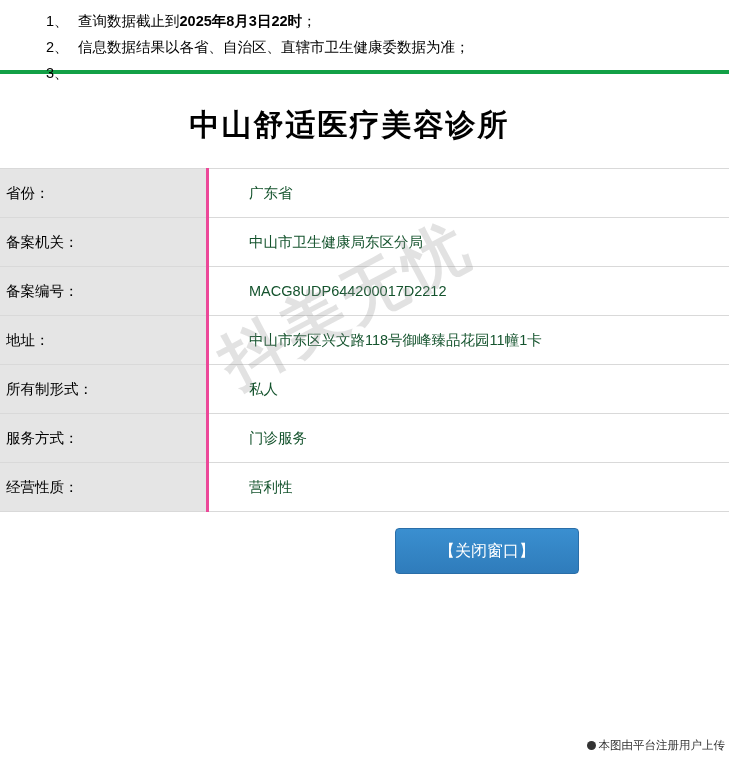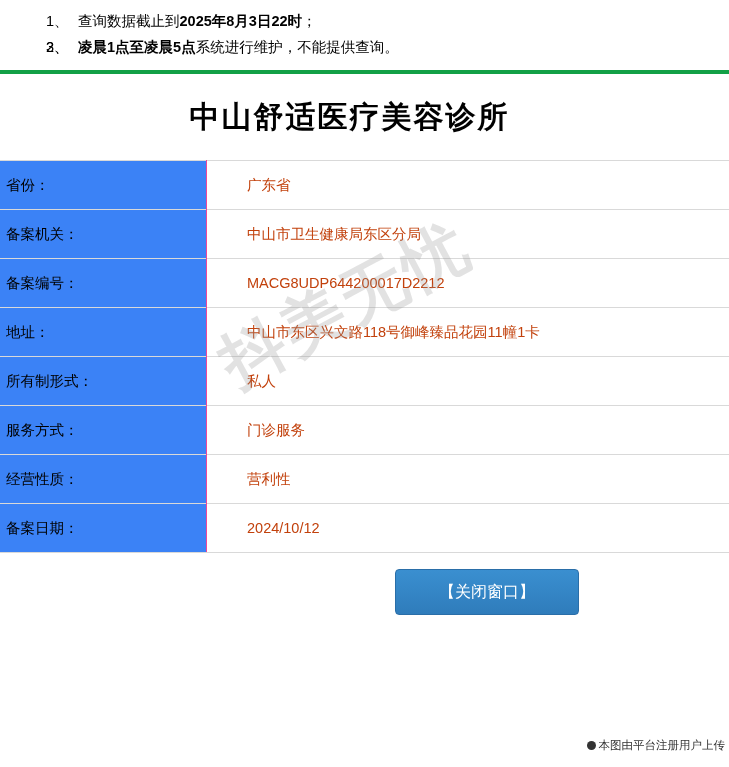--- a/index.html
+++ b/index.html
@@ -42,20 +42,21 @@
   .notice-line b { font-weight: bold; }
 
   
   .title-wrap {
     height: 86px;
     display: flex;
     align-items: center;
     justify-content: center;
     padding-right: 30px;
     box-sizing: border-box;
+    margin-top: 8px;
   }
   .clinic-title {
     font-size: 30px;
     font-weight: bold;
     letter-spacing: 2px;
     color: #000;
   }
 
   
   .info-table {
@@ -72,26 +73,26 @@
     vertical-align: middle;
     padding: 0;
   }
   .info-table tr:last-child td {
     border-bottom: 1px solid #d9d9d9;
   }
   td.label {
     width: 200px;
     padding-left: 6px;
     color: #000;
-    border-right: 1px solid #ec4899;
-    background: #3b82f6;
+    border-right: 3px solid #ec4899;
+    background: #e5e5e5;
   }
   td.value {
     padding-left: 40px;
-    color: #c2410c;
+    color: #14532d;
   }
 
   
   .footer {
     height: 76px;
     position: relative;
   }
   .close-btn {
     position: absolute;
     left: 395px;
@@ -148,26 +149,26 @@
 
 <div class="notice">
   <div class="notice-line">
     <span class="notice-num">1、</span>
     <span class="notice-body">
       <span>查询数据截止到</span><b>2025年8月3日22时</b><span>；</span>
     </span>
   </div>
   <div class="notice-line">
     <span class="notice-num">2、</span>
+    <span class="notice-body">
+      <span>信息数据结果以各省、自治区、直辖市卫生健康委数据为准；</span><b></b><span></span>
+    </span>
   </div>
   <div class="notice-line">
     <span class="notice-num">3、</span>
-    <span class="notice-body">
-      <span></span><b>凌晨1点至凌晨5点</b><span>系统进行维护，不能提供查询。</span>
-    </span>
   </div>
 </div>
 
 <div class="title-wrap">
   <div class="clinic-title">中山舒适医疗美容诊所</div>
 </div>
 
 <table class="info-table">
   <tbody>
     <tr>
@@ -191,24 +192,20 @@
       <td class="value">私人</td>
     </tr>
     <tr>
       <td class="label">服务方式：</td>
       <td class="value">门诊服务</td>
     </tr>
     <tr>
       <td class="label">经营性质：</td>
       <td class="value">营利性</td>
     </tr>
-    <tr>
-      <td class="label">备案日期：</td>
-      <td class="value">2024/10/12</td>
-    </tr>
   </tbody>
 </table>
 
 <div class="footer">
   <div class="close-btn">【关闭窗口】</div>
 </div>
 
 <div class="wm-diag">抖美无忧</div>
 <div class="wm-corner"><span class="dot"></span><span>本图由平台注册用户上传</span></div>
 

